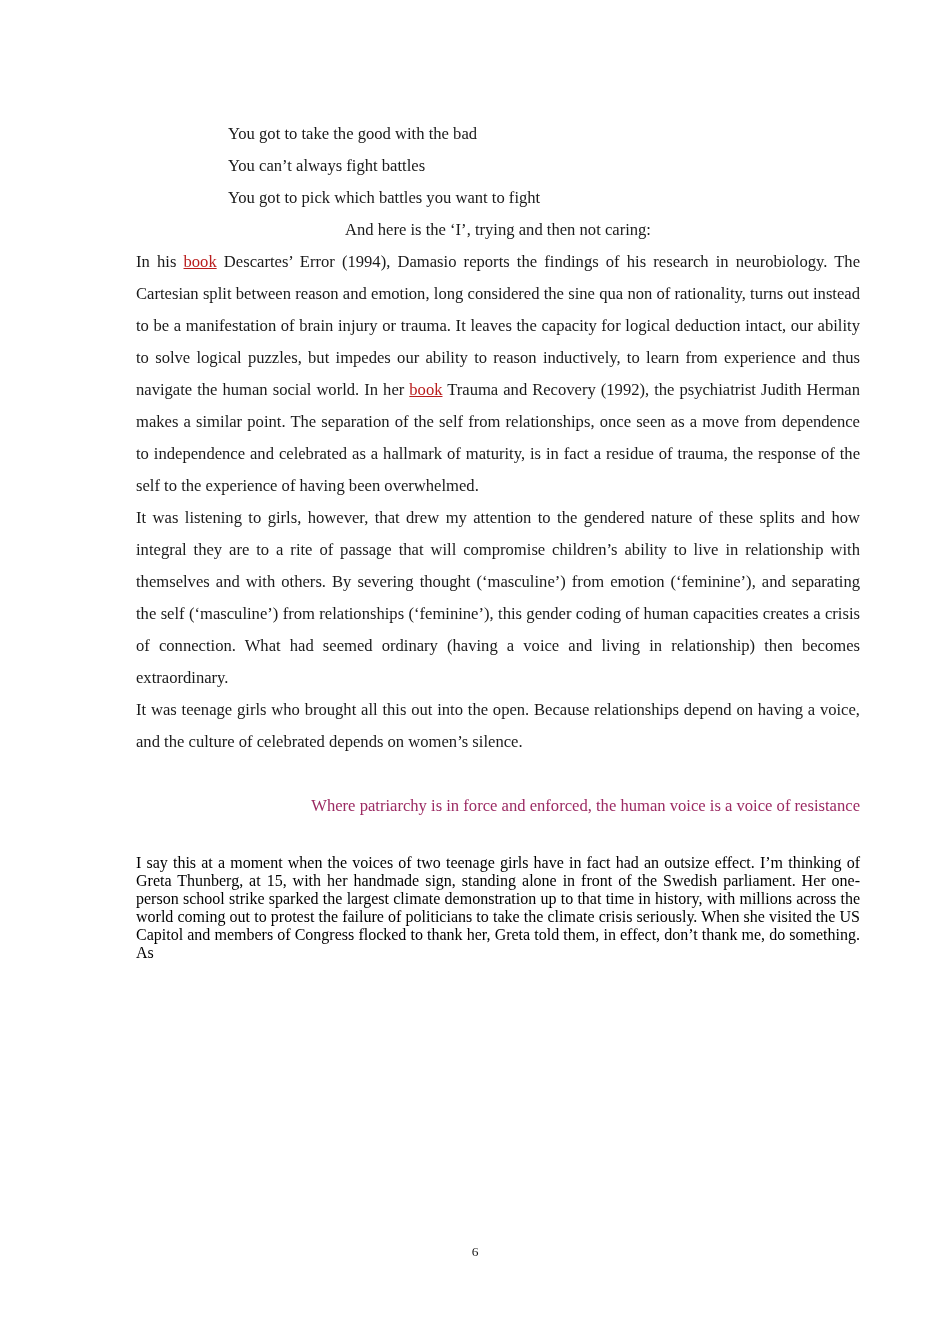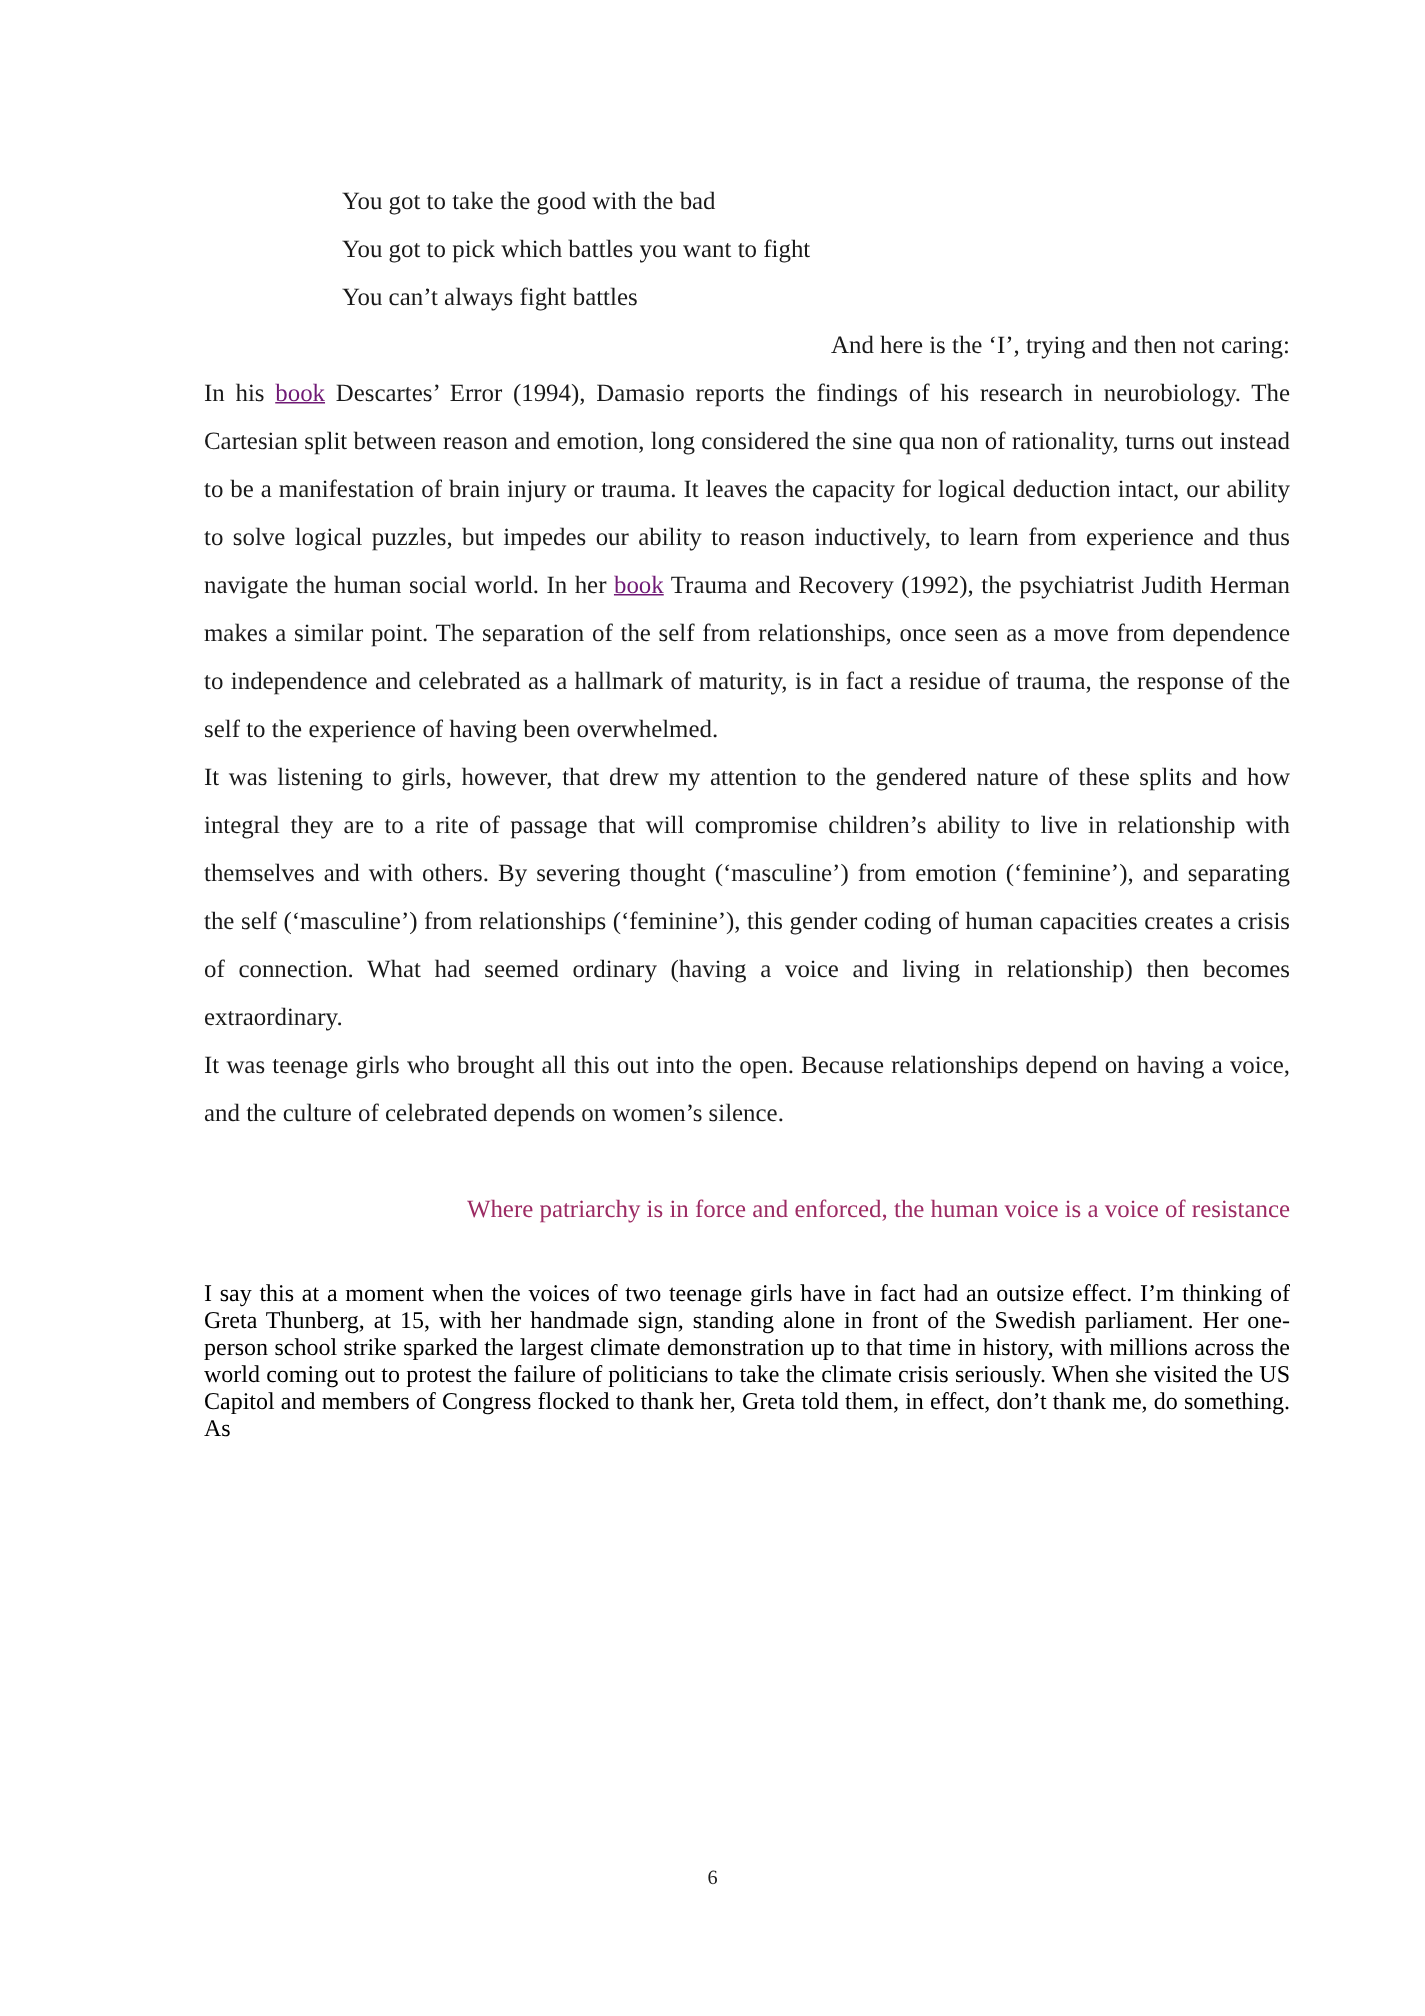--- a/index.html
+++ b/index.html
@@ -49,30 +49,30 @@
   }
   .quote {
     margin: 0;
     padding-left: 92px;
   }
   .quote .line {
     text-align: left;
     white-space: nowrap;
   }
   .lead-line {
-    text-align: right;
+    text-align: center;
   }
   .heading {
     text-align: right;
     color: #9c2b63;
     margin-top: 32px;
     margin-bottom: 32px;
   }
   .link {
-    color: #701a75;
+    color: #b91c1c;
   }
   .page-number {
     position: absolute;
     left: 0;
     right: 0;
     top: 1243px;
     text-align: center;
     font-size: 13.5px;
     line-height: 18px;
     color: #1a1a1a;
@@ -80,22 +80,22 @@
 </style>
 </head>
 <body>
 
 <div class="page">
 
   <div class="content">
 
     <div class="quote">
       <p class="line">You got to take the good with the bad</p>
+      <p class="line">You can’t always fight battles</p>
       <p class="line">You got to pick which battles you want to fight</p>
-      <p class="line">You can’t always fight battles</p>
     </div>
 
     <p class="para lead-line">And here is the ‘I’, trying and then not caring:</p>
 
 
     <p class="para"><span>In his </span><a class="link" href="#">book</a><span> Descartes’ Error (1994), Damasio reports the findings of his research in neurobiology. The Cartesian split between reason and emotion, long considered the sine qua non of rationality, turns out instead to be a manifestation of brain injury or trauma. It leaves the capacity for logical deduction intact, our ability to solve logical puzzles, but impedes our ability to reason inductively, to learn from experience and thus navigate the human social world. In her </span><a class="link" href="#">book</a><span> Trauma and Recovery (1992), the psychiatrist Judith Herman makes a similar point. The separation of the self from relationships, once seen as a move from dependence to independence and celebrated as a hallmark of maturity, is in fact a residue of trauma, the response of the self to the experience of having been overwhelmed.</span></p>
 
     <p class="para">It was listening to girls, however, that drew my attention to the gendered nature of these splits and how integral they are to a rite of passage that will compromise children’s ability to live in relationship with themselves and with others. By severing thought (‘masculine’) from emotion (‘feminine’), and separating the self (‘masculine’) from relationships (‘feminine’), this gender coding of human capacities creates a crisis of connection. What had seemed ordinary (having a voice and living in relationship) then becomes extraordinary.</p>
 
     <p class="para">It was teenage girls who brought all this out into the open. Because relationships depend on having a voice, and the culture of celebrated depends on women’s silence.</p>

